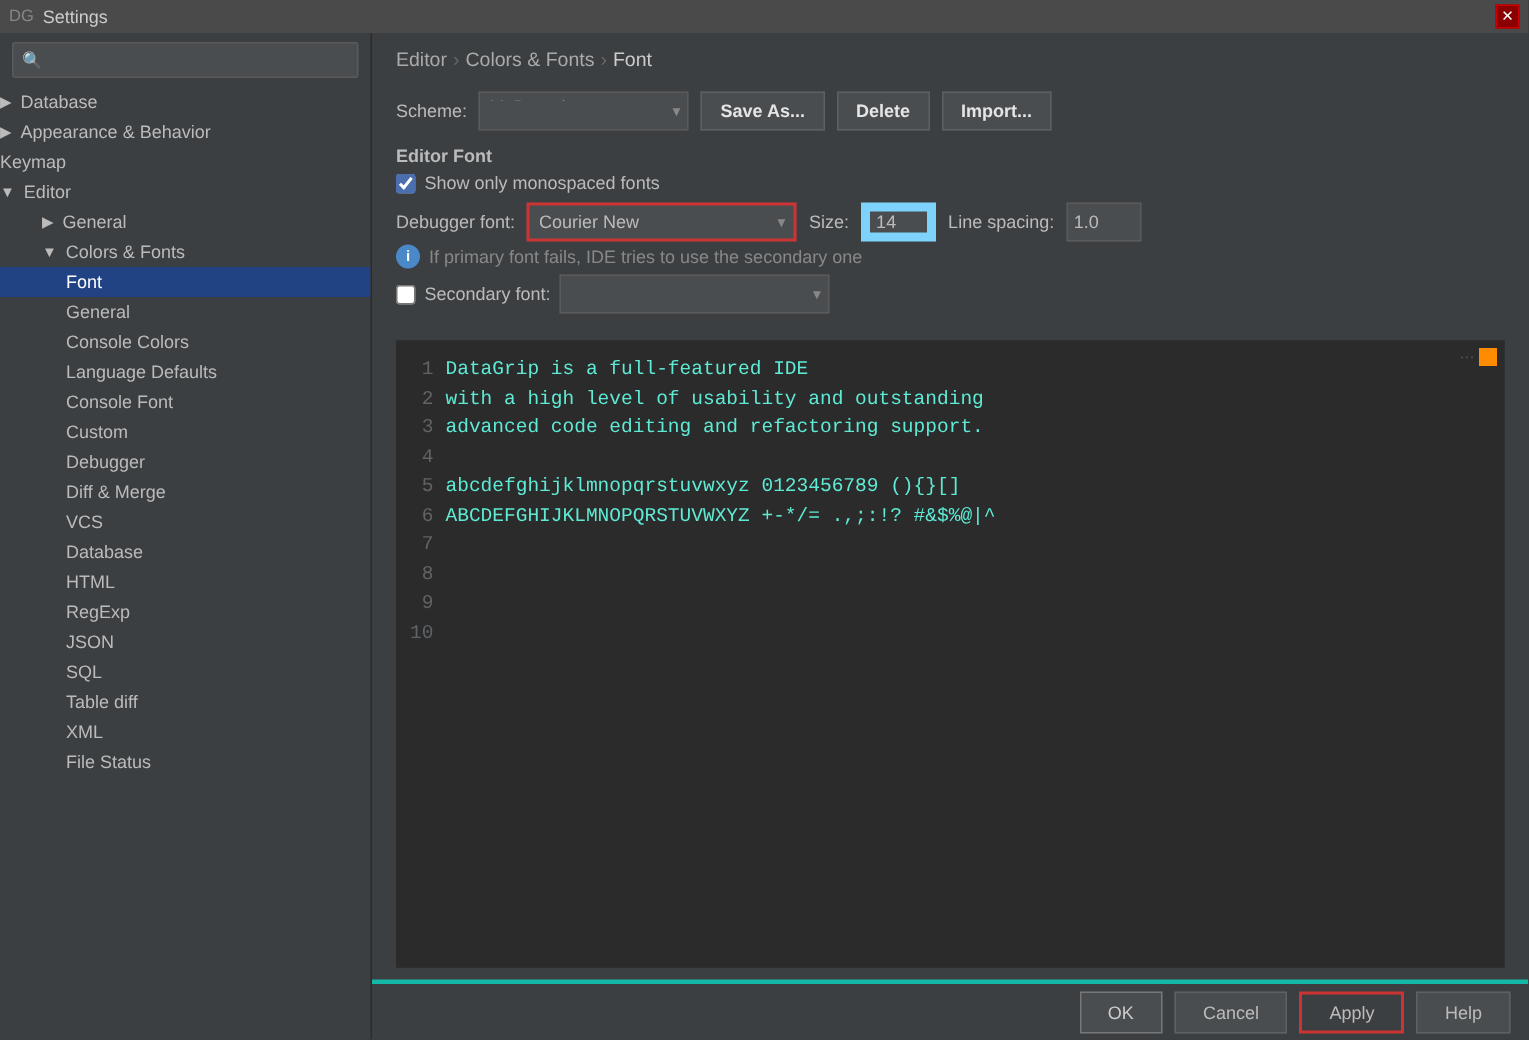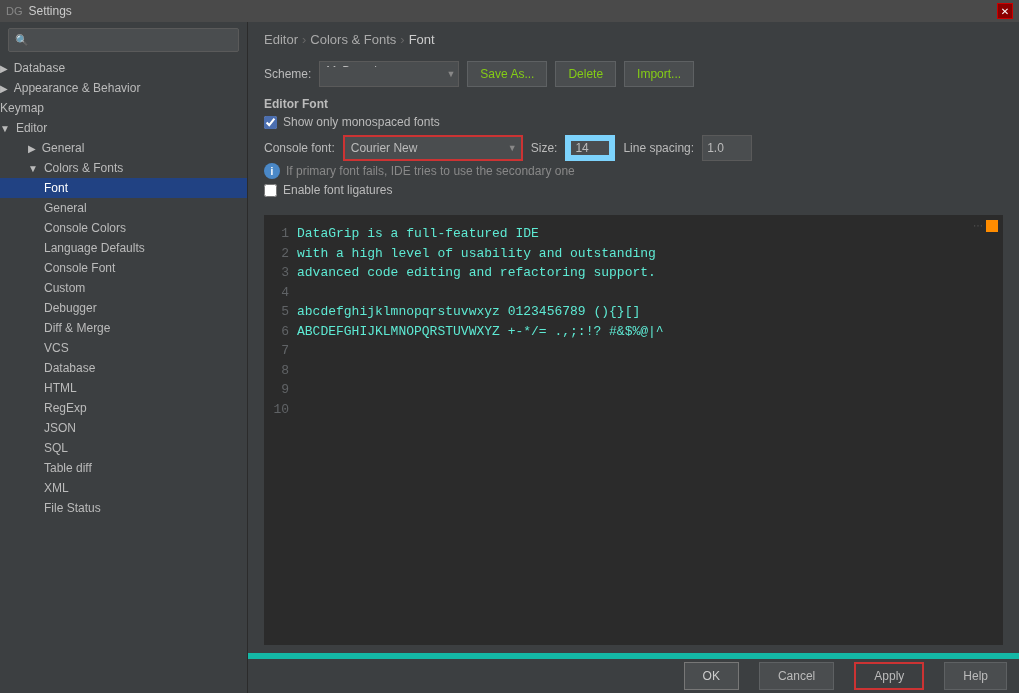--- a/index.html
+++ b/index.html
@@ -142,25 +142,26 @@
       right: 4px;
       top: 50%;
       transform: translateY(-50%);
       font-size: 9px;
       color: #888;
       pointer-events: none;
     }
     .btn {
       background: #4a4d4f;
       border: 1px solid #5e6163;
-      color: #84cc16;
+      color: #e5e5e5;
       padding: 3px 12px;
       font-size: 12px;
       cursor: pointer;
       height: 26px;
+      font-weight: bold;
     }
     .section-title {
       font-size: 12px;
       color: #bbbbbb;
       font-weight: bold;
       margin-bottom: 4px;
     }
     .checkbox-row {
       display: flex;
       align-items: center;
@@ -299,26 +300,26 @@
       position: absolute;
       top: 4px;
       right: 4px;
       width: 12px;
       height: 12px;
       background: #ff8c00;
     }
     .footer {
       height: 40px;
       background: #3c3f41;
-      border-top: 6px solid #14b8a6;
+      border-top: 3px solid #14b8a6;
       display: flex;
       align-items: center;
       justify-content: flex-end;
       padding: 0 12px;
-      gap: 20px;
+      gap: 8px;
       flex-shrink: 0;
     }
     .btn-primary {
       background: #4a4d4f;
       border: 1px solid #5e6163;
       color: #bbbbbb;
       padding: 4px 18px;
       font-size: 12px;
       cursor: pointer;
       height: 28px;
@@ -485,45 +486,50 @@
 
       <div>
         <div class="section-title">Editor Font</div>
 
         <div class="checkbox-row">
           <input type="checkbox" id="monoCheck" checked="" style="">
           <label for="monoCheck">Show only monospaced fonts</label>
         </div>
 
         <div class="font-row">
-          <span class="font-label">Console font:</span>
+          <span class="font-label">Debugger font:</span>
           <div class="font-select-box">
             <input type="text" value="Courier New" style="">
             <span class="font-select-arrow">▼</span>
           </div>
           <span class="font-label">Size:</span>
           <div class="size-box">
             <input type="text" value="14" style="">
           </div>
           <span class="font-label">Line spacing:</span>
           <div class="spacing-box">
             <input type="text" value="1.0" style="">
           </div>
         </div>
 
         <div class="info-row">
           <div class="info-icon">i</div>
           <span>If primary font fails, IDE tries to use the secondary one</span>
         </div>
 
-
-        <div class="checkbox-row" style="margin-top:4px;">
-          <input type="checkbox" id="ligCheck" style="">
-          <label for="ligCheck">Enable font ligatures</label>
+        <div class="secondary-row">
+          <input type="checkbox" id="secCheck" style="">
+          <label for="secCheck">Secondary font:</label>
+          <div class="select-wrapper" style="min-width:180px;">
+            <select style="background:#4a4d4f;border:1px solid #5a5a5a;color:#bbbbbb;padding:2px 20px 2px 6px;font-size:12px;height:26px;min-width:180px;appearance:none;outline:none;">
+              <option value=""></option>
+            </select>
+          </div>
         </div>
+
       </div>
 
       <div class="preview-area">
         <div class="resize-dots" style="position:absolute;top:4px;right:20px;">⋯</div>
         <div class="orange-square"></div>
         <div class="preview-content">
           <div class="preview-line">
             <span class="line-num">1</span>
             <span class="line-text">DataGrip is a full-featured IDE</span>
           </div>

